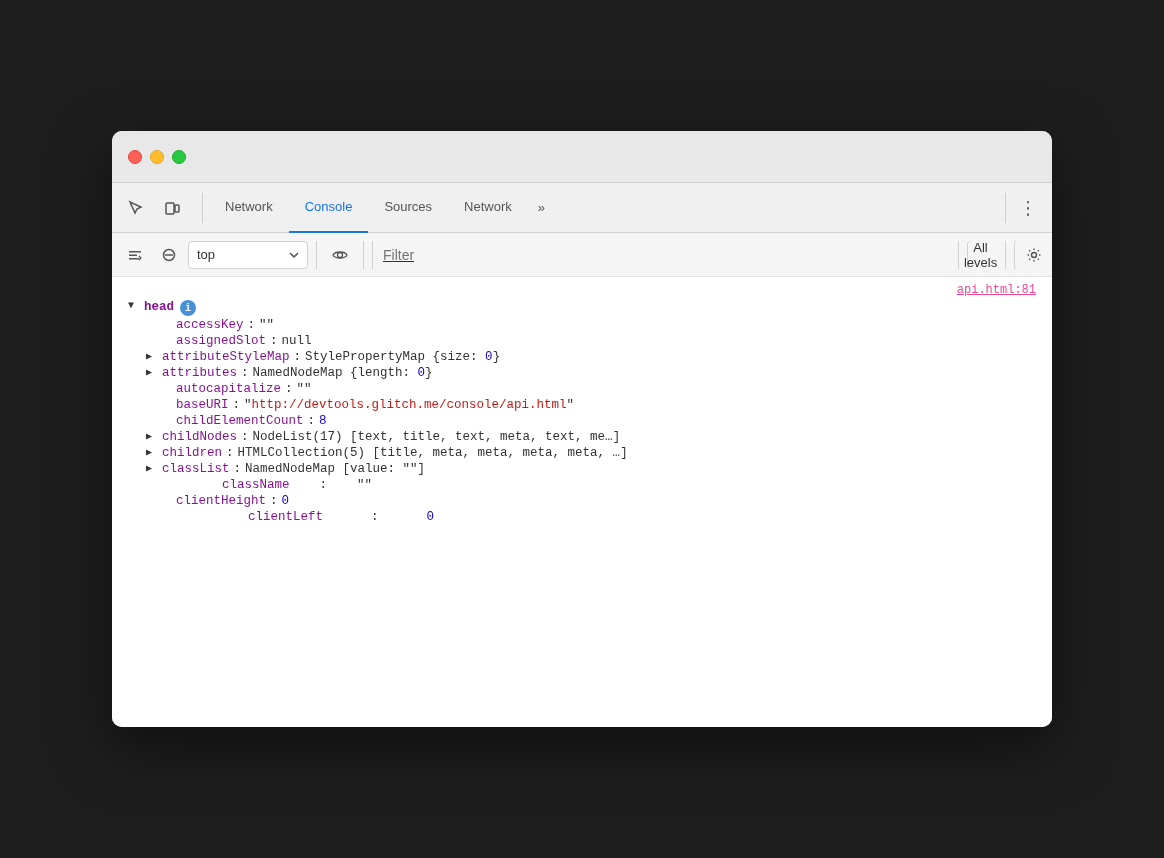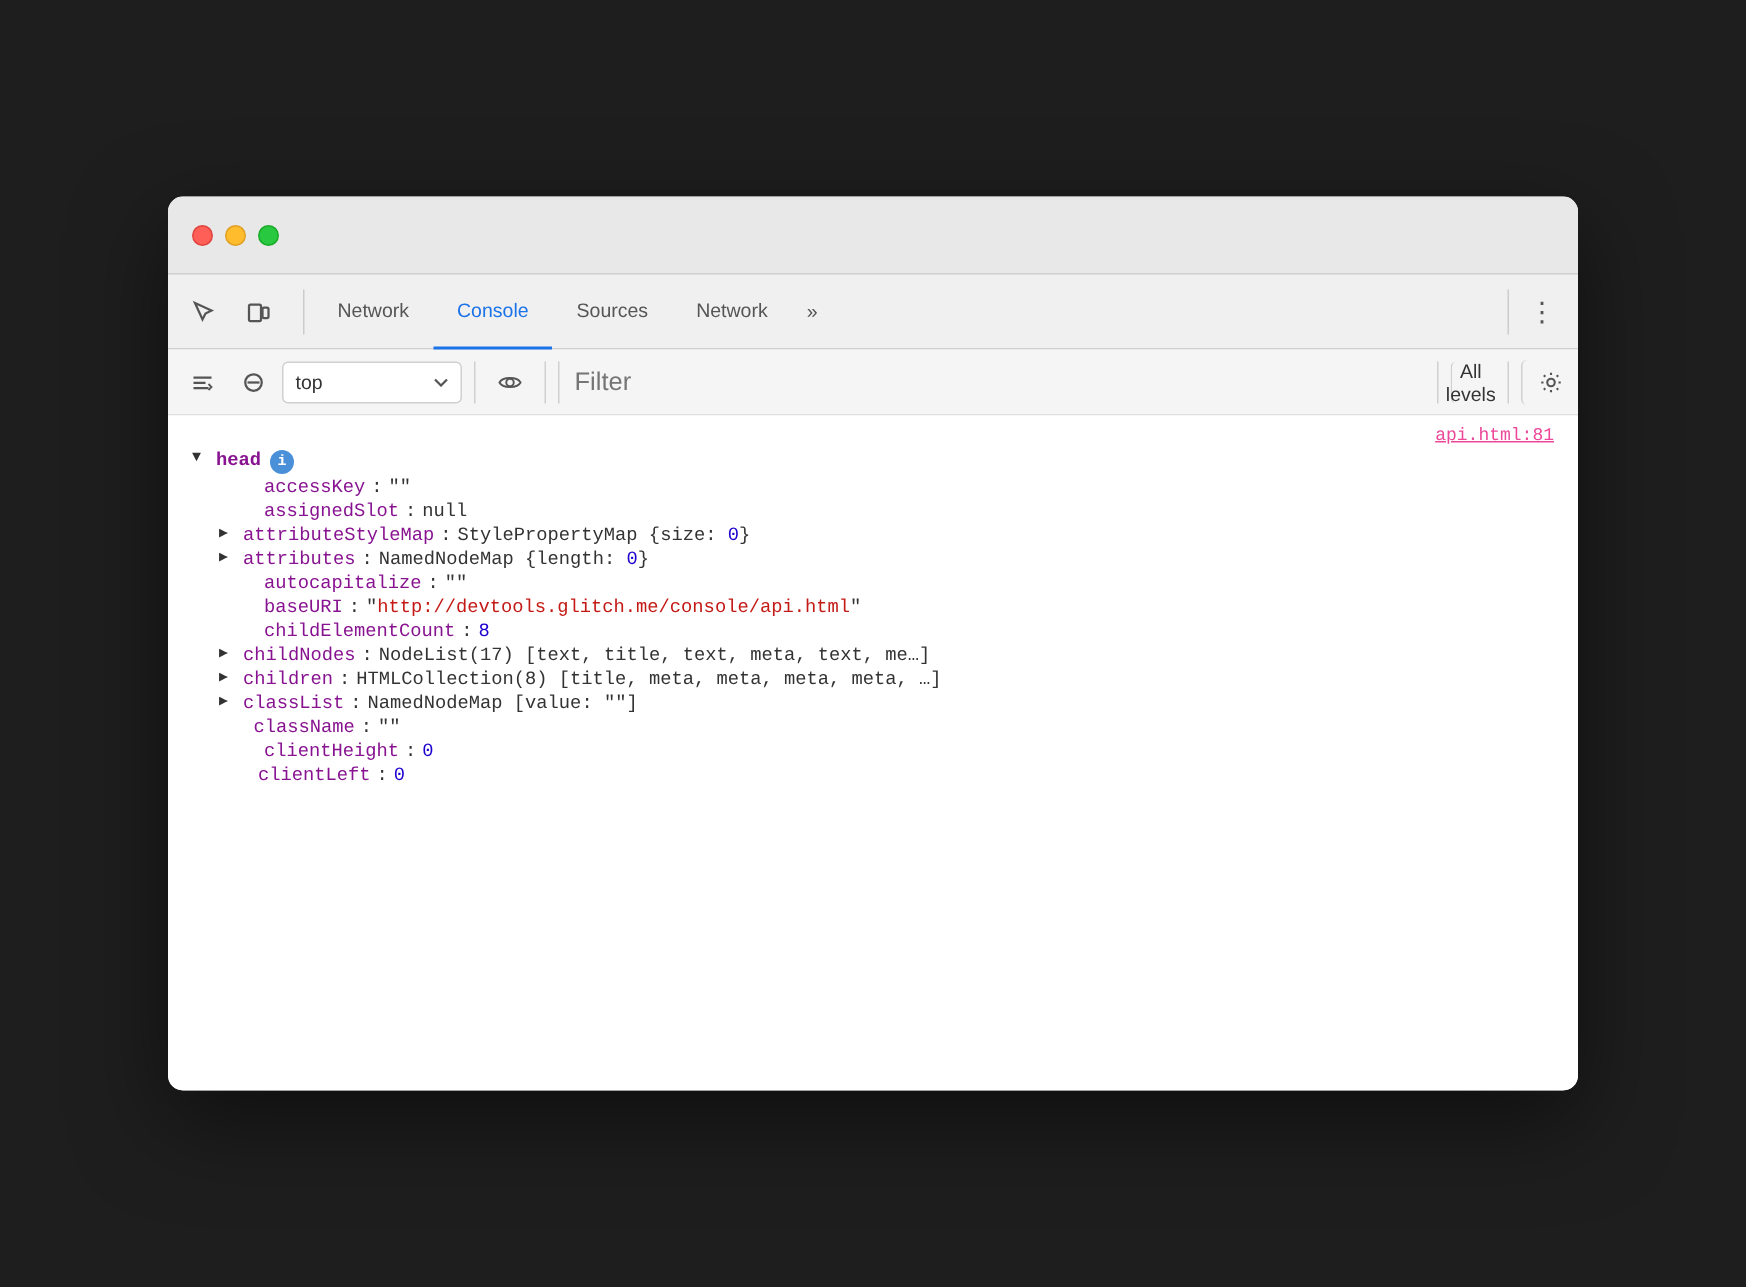--- a/index.html
+++ b/index.html
@@ -197,24 +197,25 @@
       color: #555;
       font-size: 16px;
     }
 
     .filter-input {
       flex: 1;
       height: 28px;
       border: none;
       border-left: 1px solid #d0d0d0;
       padding: 0 10px;
-      font-size: 17px;
+      font-size: 14px;
       color: #333;
       background: transparent;
       outline: none;
+      text-decoration: underline;
     }
 
     .levels-select {
       display: flex;
       align-items: center;
       padding: 4px 8px;
       background: transparent;
       border: none;
       border-left: 1px solid #d0d0d0;
       font-size: 13px;
@@ -497,48 +498,48 @@
       <span class="prop-value-object">
         <span class="obj-type">NodeList(17) </span><span class="obj-bracket">[</span><span>text, title, text, meta, text, me…</span><span class="obj-bracket">]</span>
       </span>
     </div>
 
     <div class="prop-row" style="padding-left:34px;">
       <span class="expand-arrow collapsed"></span>
       <span class="prop-key">children</span>
       <span class="prop-colon">:</span>
       <span class="prop-value-object">
-        <span class="obj-type">HTMLCollection(8) </span><span class="obj-bracket">[</span><span>title, meta, meta, meta, meta, …</span><span class="obj-bracket">]</span>
+        <span class="obj-type">HTMLCollection(5) </span><span class="obj-bracket">[</span><span>title, meta, meta, meta, meta, …</span><span class="obj-bracket">]</span>
       </span>
     </div>
 
     <div class="prop-row" style="padding-left:34px;">
       <span class="expand-arrow collapsed"></span>
       <span class="prop-key">classList</span>
       <span class="prop-colon">:</span>
       <span class="prop-value-object">
         <span class="obj-type">NamedNodeMap </span><span class="obj-bracket">[</span><span>value: ""</span><span class="obj-bracket">]</span>
       </span>
     </div>
 
-    <div class="prop-row" style="padding-left:41px;">
+    <div class="prop-row" style="padding-left:68px;gap:26px;">
       <span class="expand-arrow spacer"></span>
       <span class="prop-key">className</span>
       <span class="prop-colon">:</span>
       <span class="prop-value-string">""</span>
     </div>
 
     <div class="prop-row" style="padding-left:48px;">
       <span class="expand-arrow spacer"></span>
       <span class="prop-key">clientHeight</span>
       <span class="prop-colon">:</span>
       <span class="prop-value-number">0</span>
     </div>
 
-    <div class="prop-row" style="padding-left:44px;">
+    <div class="prop-row" style="padding-left:76px;gap:44px;">
       <span class="expand-arrow spacer"></span>
       <span class="prop-key">clientLeft</span>
       <span class="prop-colon">:</span>
       <span class="prop-value-number">0</span>
     </div>
 
     <div style="height: 20px;"></div>
   </div>
 
 </div>

